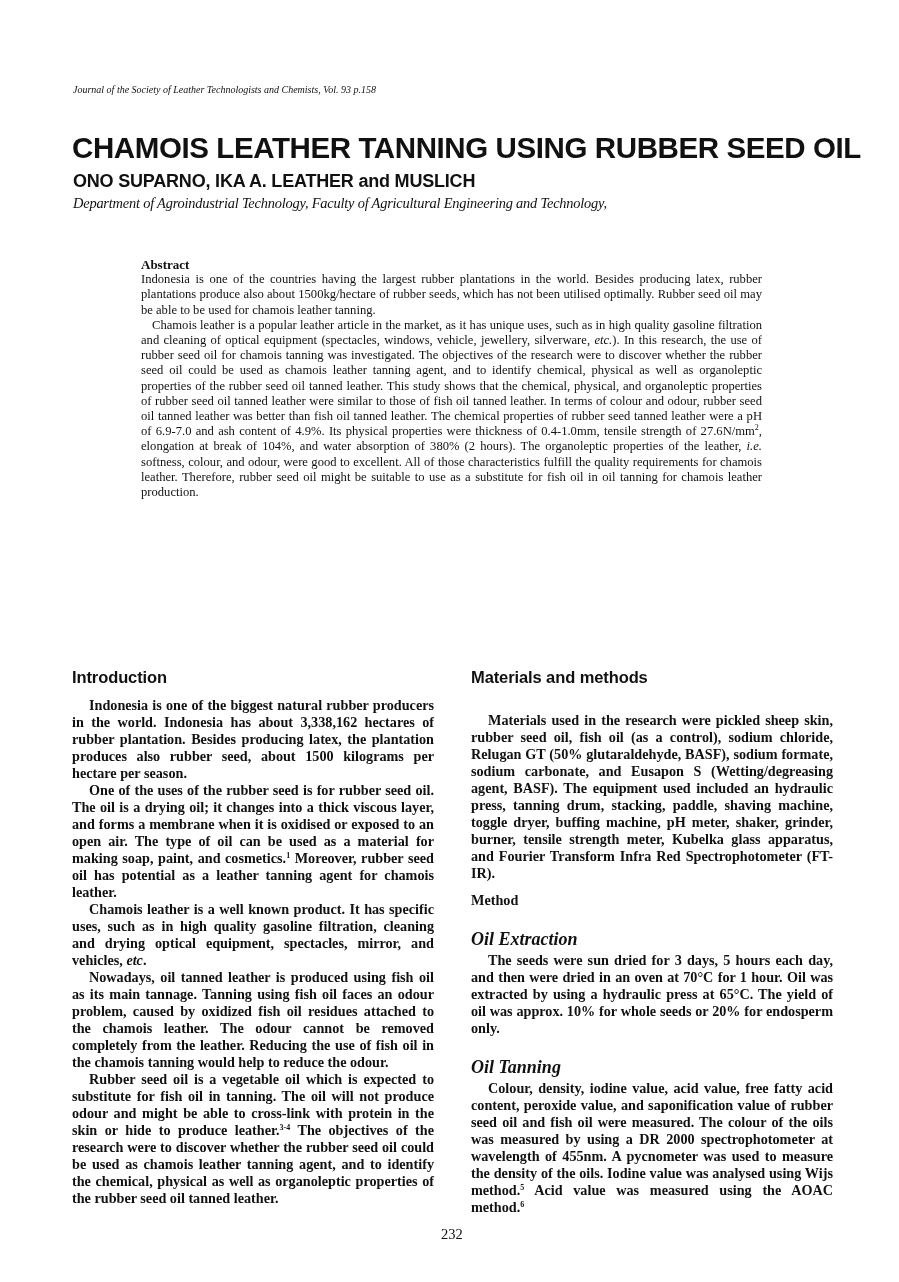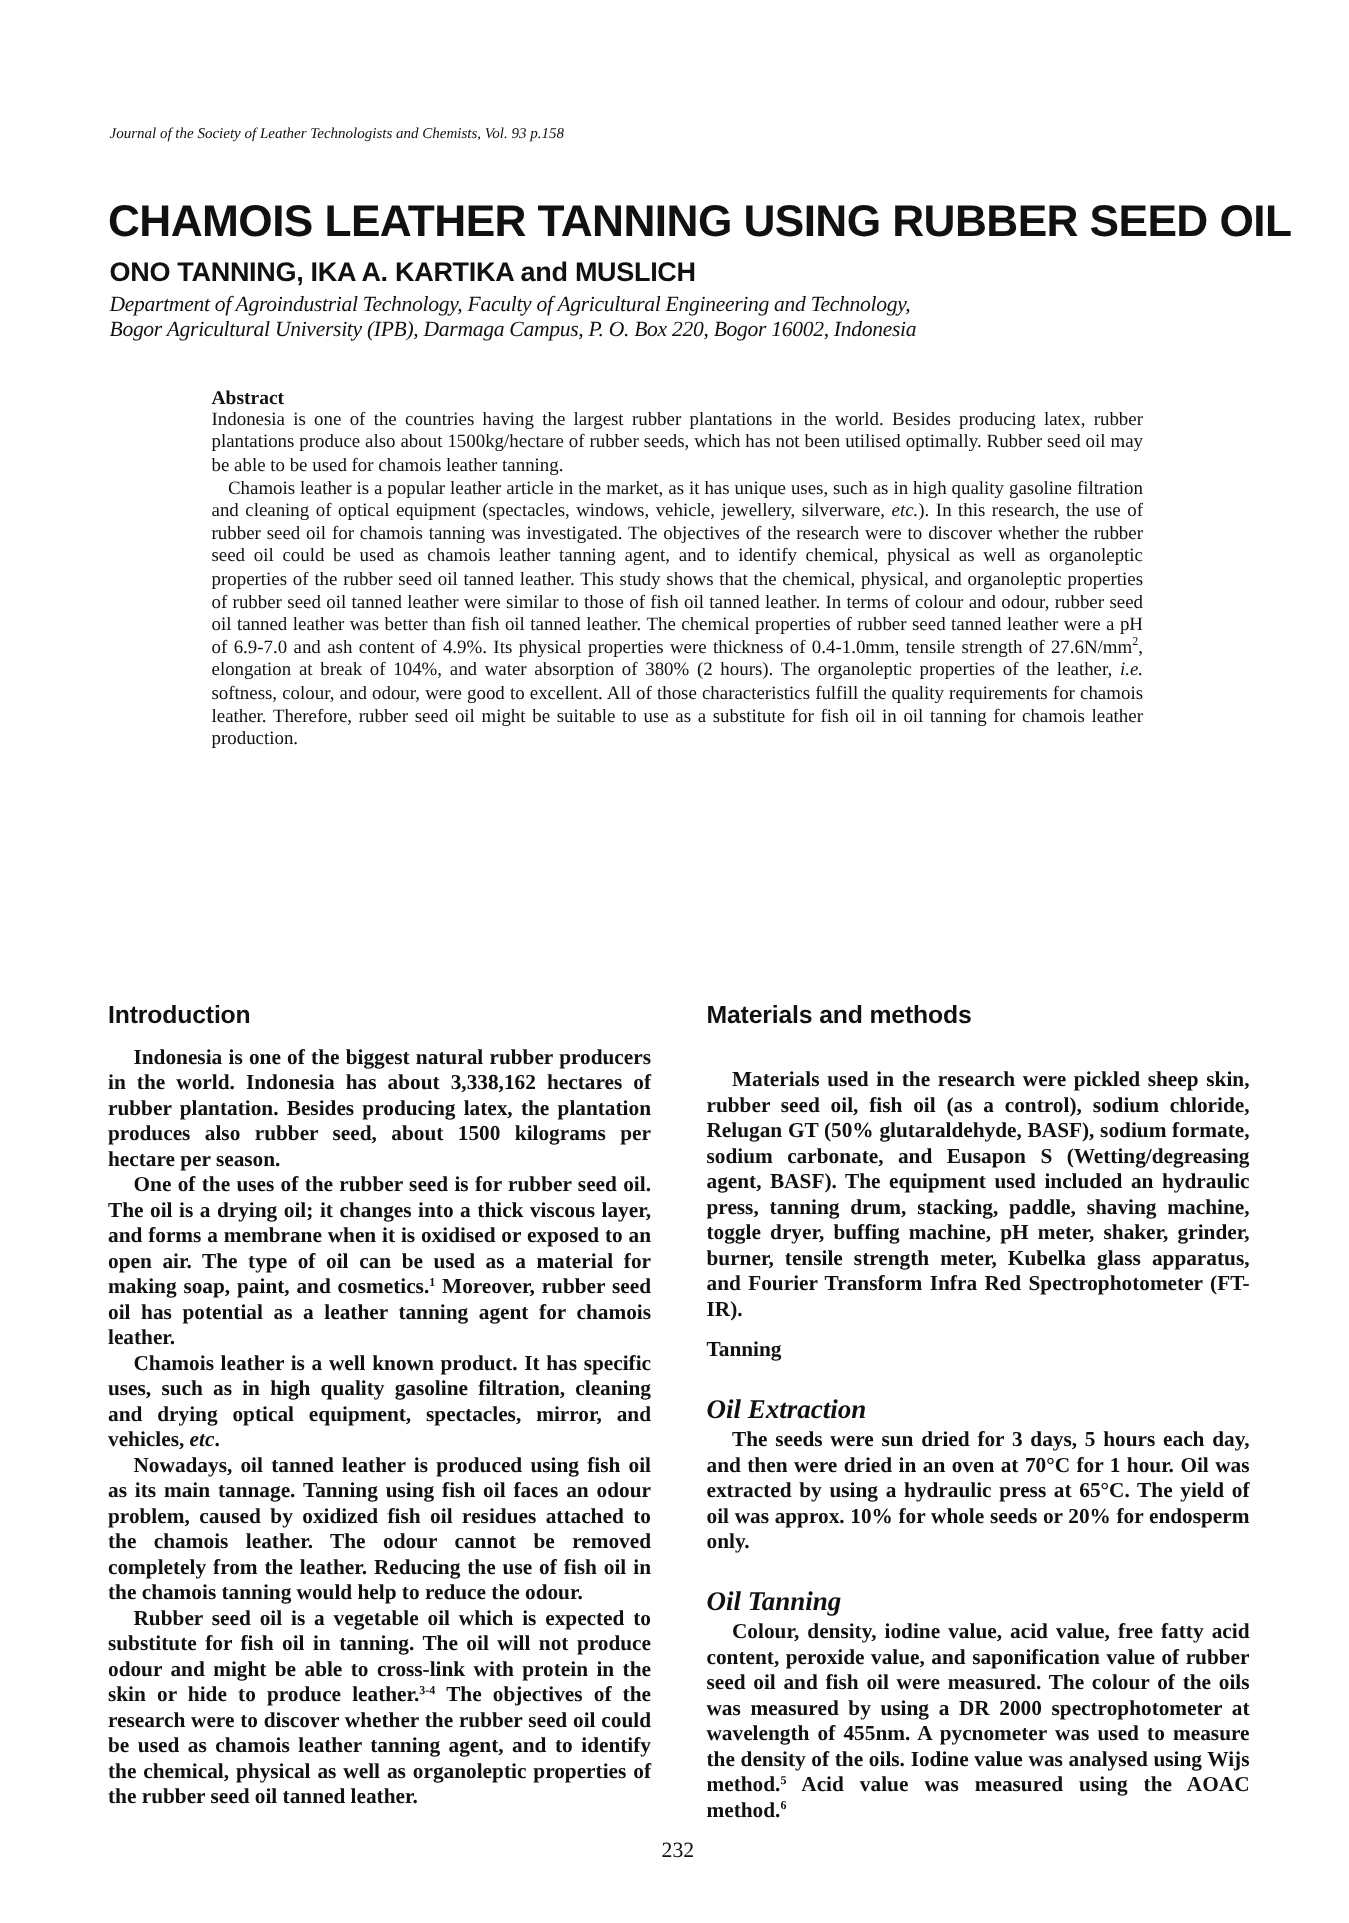--- a/index.html
+++ b/index.html
@@ -31,24 +31,23 @@
     sup { font-size: 8px; line-height: 0; vertical-align: 5px; }
 
     .page-number { position: absolute; left: 441px; top: 1226px; font-size: 14.5px; }
   </style>
 </head>
 <body>
 
 <div class="running-head serif">Journal of the Society of Leather Technologists and Chemists, Vol. 93 p.158</div>
 
 <h1 class="title sans">CHAMOIS LEATHER TANNING USING RUBBER SEED OIL</h1>
-<div class="authors sans">ONO TANNING, IKA A. KARTIKA and MUSLICH</div>
+<div class="authors sans">ONO SUPARNO, IKA A. LEATHER and MUSLICH</div>
 <div class="affil serif">
   <div>Department of Agroindustrial Technology, Faculty of Agricultural Engineering and Technology,</div>
-  <div>Bogor Agricultural University (IPB), Darmaga Campus, P. O. Box 220, Bogor 16002, Indonesia</div>
 </div>
 
 <div class="abstract serif">
   <div class="ab-head">Abstract</div>
   <p>Indonesia is one of the countries having the largest rubber plantations in the world. Besides producing latex, rubber plantations produce also about 1500kg/hectare of rubber seeds, which has not been utilised optimally. Rubber seed oil may be able to be used for chamois leather tanning.</p>
   <p class="indent"><span>Chamois leather is a popular leather article in the market, as it has unique uses, such as in high quality gasoline filtration and cleaning of optical equipment (spectacles, windows, vehicle, jewellery, silverware, </span><i>etc.</i><span>). In this research, the use of rubber seed oil for chamois tanning was investigated. The objectives of the research were to discover whether the rubber seed oil could be used as chamois leather tanning agent, and to identify chemical, physical as well as organoleptic properties of the rubber seed oil tanned leather. This study shows that the chemical, physical, and organoleptic properties of rubber seed oil tanned leather were similar to those of fish oil tanned leather. In terms of colour and odour, rubber seed oil tanned leather was better than fish oil tanned leather. The chemical properties of rubber seed tanned leather were a pH of 6.9-7.0 and ash content of 4.9%. Its physical properties were thickness of 0.4-1.0mm, tensile strength of 27.6N/mm</span><sup>2</sup><span>, elongation at break of 104%, and water absorption of 380% (2 hours). The organoleptic properties of the leather, </span><i>i.e.</i><span> softness, colour, and odour, were good to excellent. All of those characteristics fulfill the quality requirements for chamois leather. Therefore, rubber seed oil might be suitable to use as a substitute for fish oil in oil tanning for chamois leather production.</span></p>
 </div>
 
 <div class="col col-left">
   <h2 class="h-section sans">Introduction</h2>
@@ -58,21 +57,21 @@
   <p class="body-text indent serif">Nowadays, oil tanned leather is produced using fish oil as its main tannage. Tanning using fish oil faces an odour problem, caused by oxidized fish oil residues attached to the chamois leather. The odour cannot be removed completely from the leather. Reducing the use of fish oil in the chamois tanning would help to reduce the odour.</p>
   <p class="body-text indent serif"><span>Rubber seed oil is a vegetable oil which is expected to substitute for fish oil in tanning. The oil will not produce odour and might be able to cross-link with protein in the skin or hide to produce leather.</span><sup>3-4</sup><span> The objectives of the research were to discover whether the rubber seed oil could be used as chamois leather tanning agent, and to identify the chemical, physical as well as organoleptic properties of the rubber seed oil tanned leather.</span></p>
 </div>
 
 <div class="col col-right">
   <h2 class="h-section sans">Materials and methods</h2>
   <div style="height:13px"></div>
   <div style="height:2px"></div>
   <p class="body-text indent serif">Materials used in the research were pickled sheep skin, rubber seed oil, fish oil (as a control), sodium chloride, Relugan GT (50% glutaraldehyde, BASF), sodium formate, sodium carbonate, and Eusapon S (Wetting/degreasing agent, BASF). The equipment used included an hydraulic press, tanning drum, stacking, paddle, shaving machine, toggle dryer, buffing machine, pH meter, shaker, grinder, burner, tensile strength meter, Kubelka glass apparatus, and Fourier Transform Infra Red Spectrophotometer (FT-IR).</p>
   <div style="height:10px"></div>
-  <h3 class="h-sub serif">Tanning</h3>
+  <h3 class="h-sub serif">Method</h3>
   <div style="height:20px"></div>
   <h4 class="h-subsub serif">Oil Extraction</h4>
   <div style="height:2px"></div>
   <p class="body-text indent serif">The seeds were sun dried for 3 days, 5 hours each day, and then were dried in an oven at 70°C for 1 hour. Oil was extracted by using a hydraulic press at 65°C. The yield of oil was approx. 10% for whole seeds or 20% for endosperm only.</p>
   <div style="height:20px"></div>
   <h4 class="h-subsub serif">Oil Tanning</h4>
   <div style="height:2px"></div>
   <p class="body-text indent serif"><span>Colour, density, iodine value, acid value, free fatty acid content, peroxide value, and saponification value of rubber seed oil and fish oil were measured. The colour of the oils was measured by using a DR 2000 spectrophotometer at wavelength of 455nm. A pycnometer was used to measure the density of the oils. Iodine value was analysed using Wijs method.</span><sup>5</sup><span> Acid value was measured using the AOAC method.</span><sup>6</sup></p>
 </div>
 

